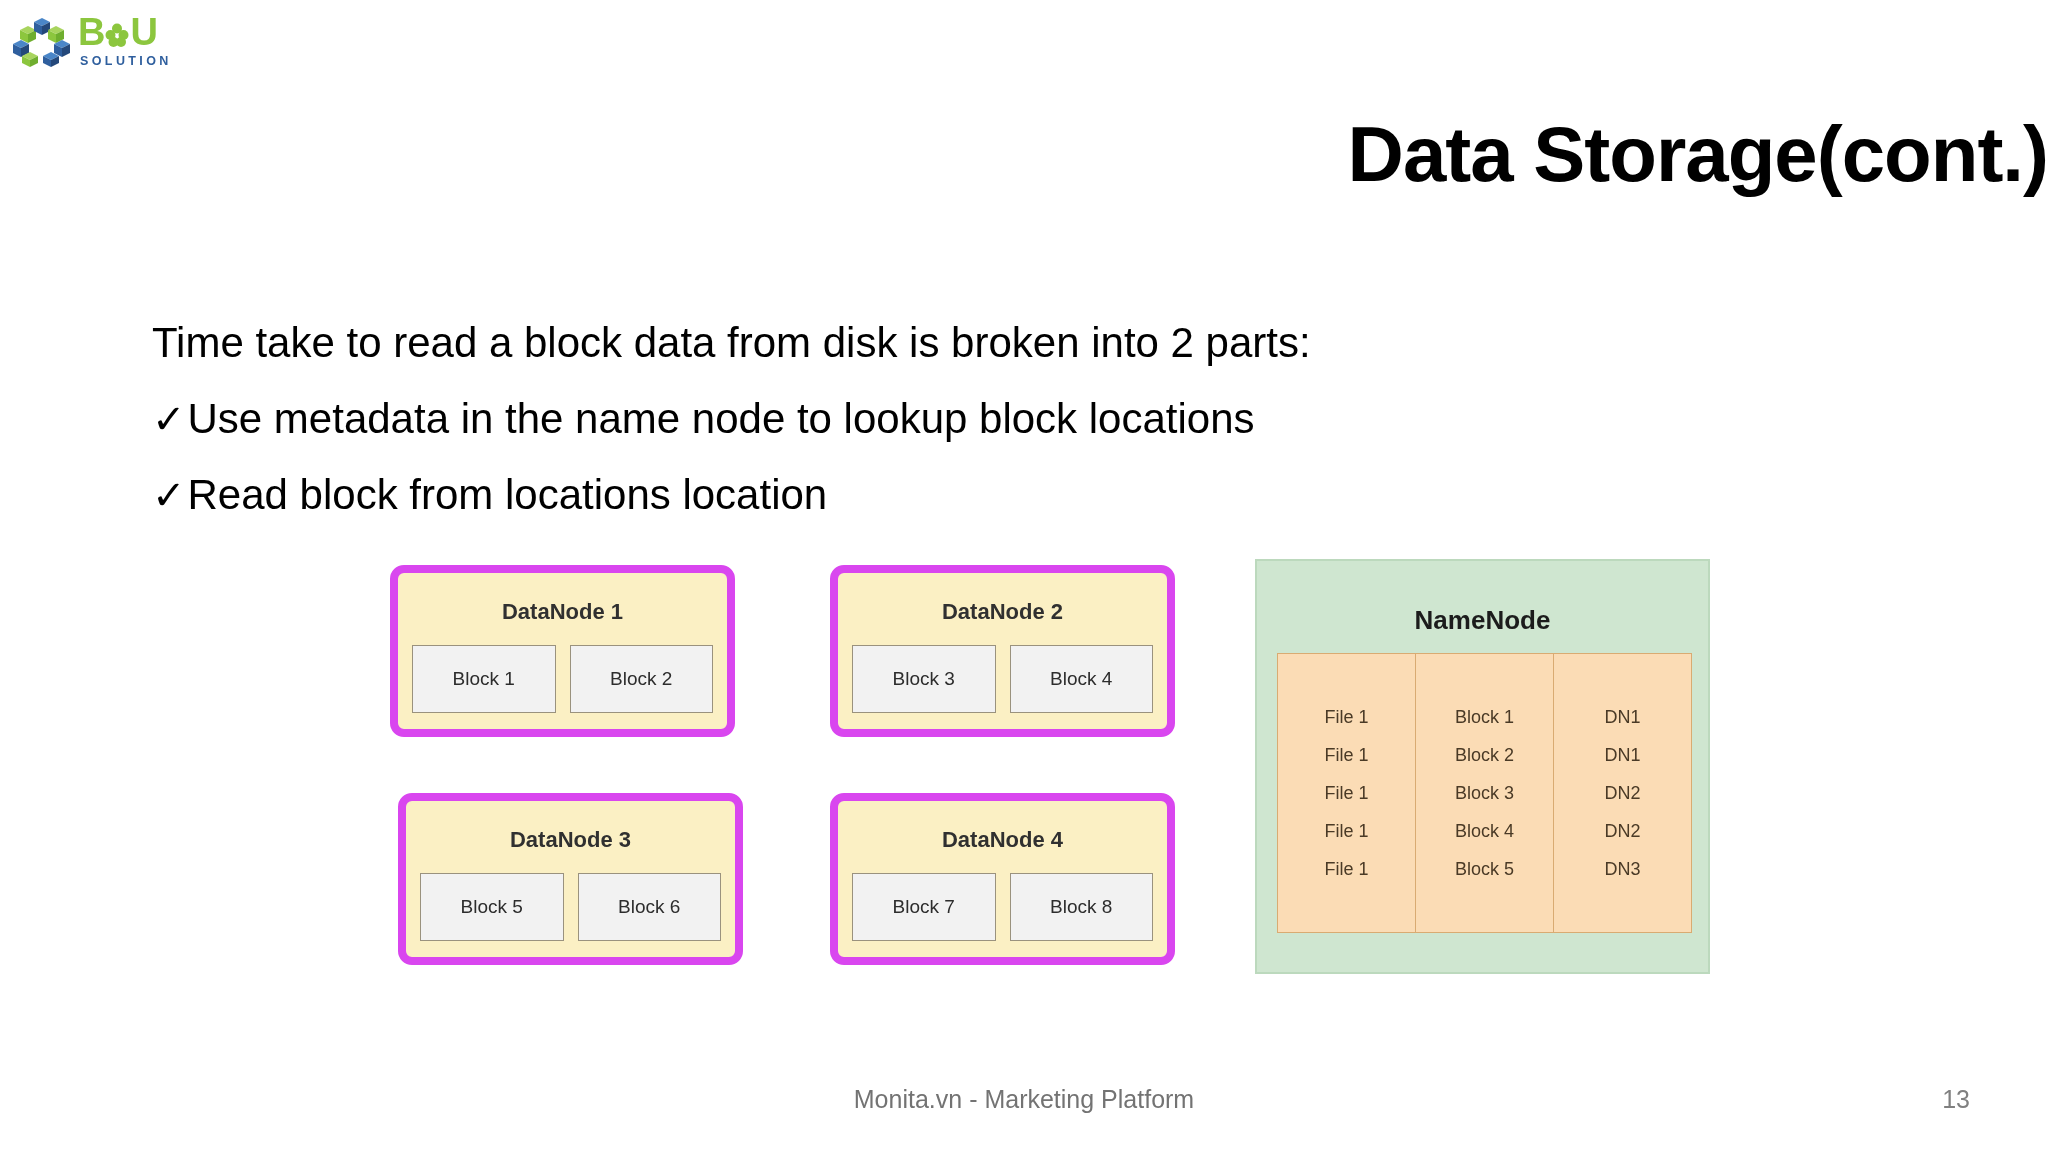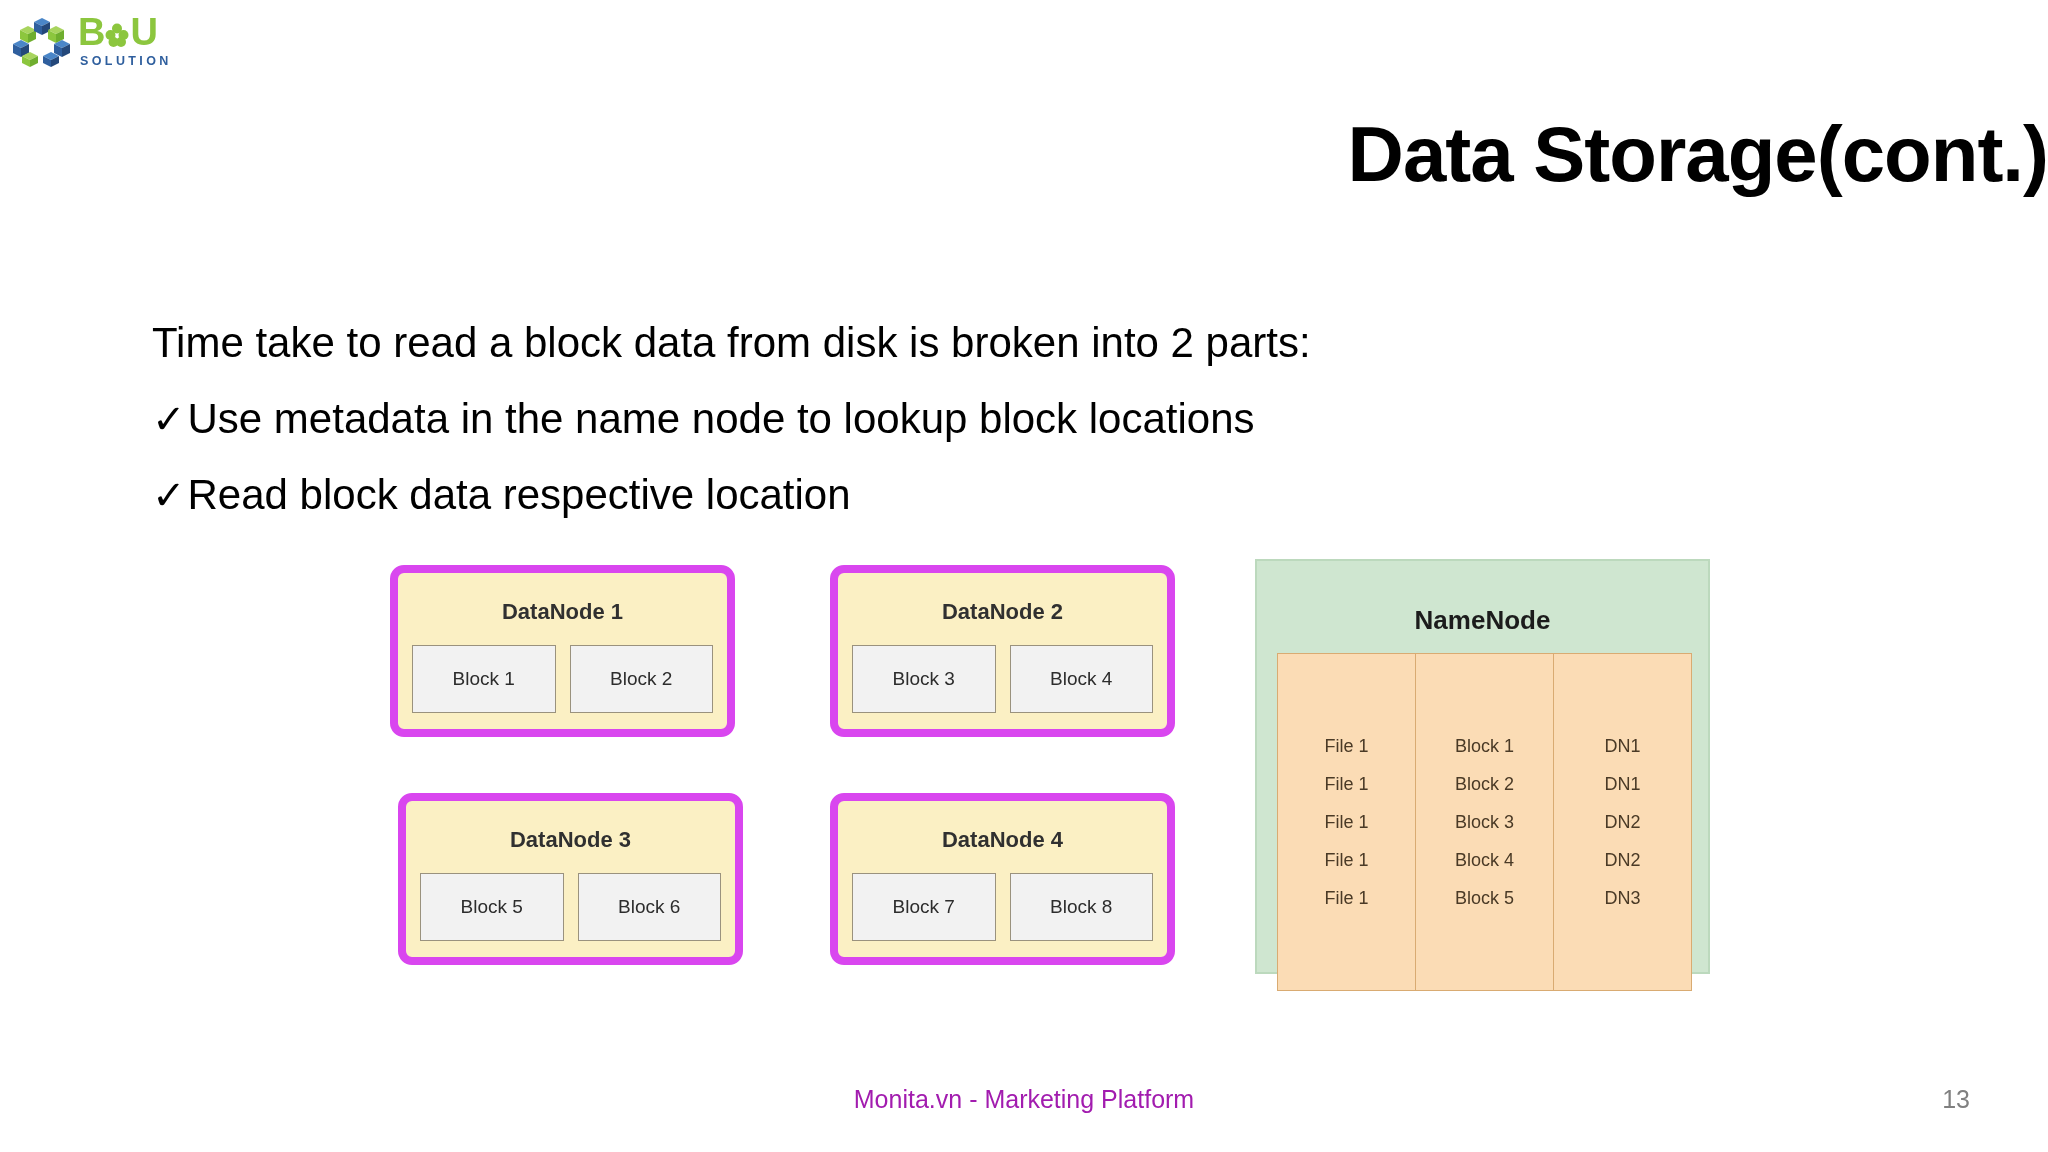--- a/index.html
+++ b/index.html
@@ -171,21 +171,21 @@
     font-size: 26px;
     font-weight: bold;
     color: #1c1c1c;
     white-space: nowrap;
   }
   .nn-table {
     position: absolute;
     left: 20px;
     top: 92px;
     width: 415px;
-    height: 338px;
+    height: 280px;
     background: #fbdcb5;
     border: 1px solid #d9ab72;
     box-sizing: border-box;
     display: flex;
   }
   .nn-col {
     flex: 1;
     position: relative;
     display: flex;
     flex-direction: column;
@@ -205,21 +205,21 @@
   }
 
   
   .footer-text {
     position: absolute;
     left: 0;
     top: 1085px;
     width: 2048px;
     text-align: center;
     font-size: 25px;
-    color: #a21caf;
+    color: #737373;
     white-space: nowrap;
   }
   .page-number {
     position: absolute;
     right: 78px;
     top: 1085px;
     font-size: 25px;
     color: #808080;
     white-space: nowrap;
   }
@@ -296,21 +296,21 @@
 <div class="slide-title">Data Storage(cont.)</div>
 
 <div class="body-text">
   <div class="body-line">
     <span>Time take to read a block data from disk is broken into 2 parts:</span>
   </div>
   <div class="body-line">
     <span class="check">✓</span><span>Use metadata in the name node to lookup block locations</span>
   </div>
   <div class="body-line">
-    <span class="check">✓</span><span>Read block data respective location</span>
+    <span class="check">✓</span><span>Read block from locations location</span>
   </div>
 </div>
 
 <div class="diagram">
 
   <div class="datanode" style="left:0px; top:0px; width:345px; height:172px;">
     <div class="datanode-title">DataNode 1</div>
     <div class="blocks-row">
       <div class="block">Block 1</div>
       <div class="block">Block 2</div>

